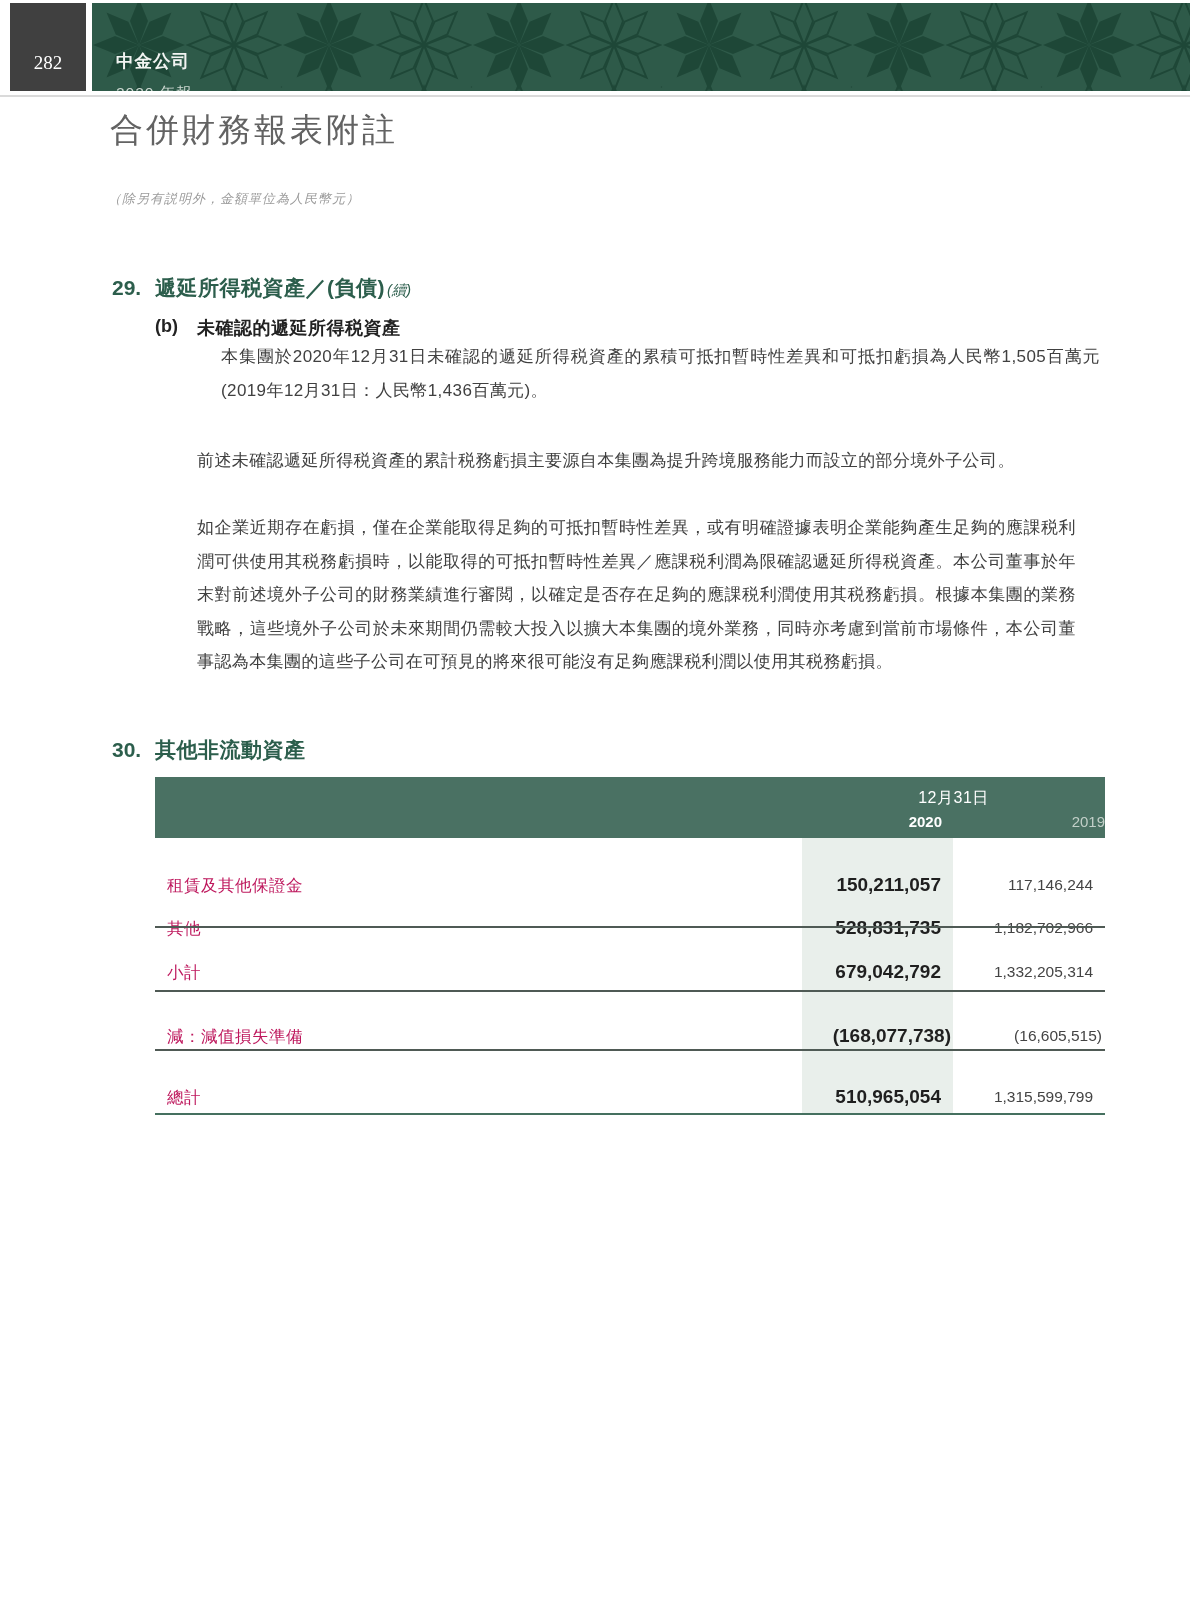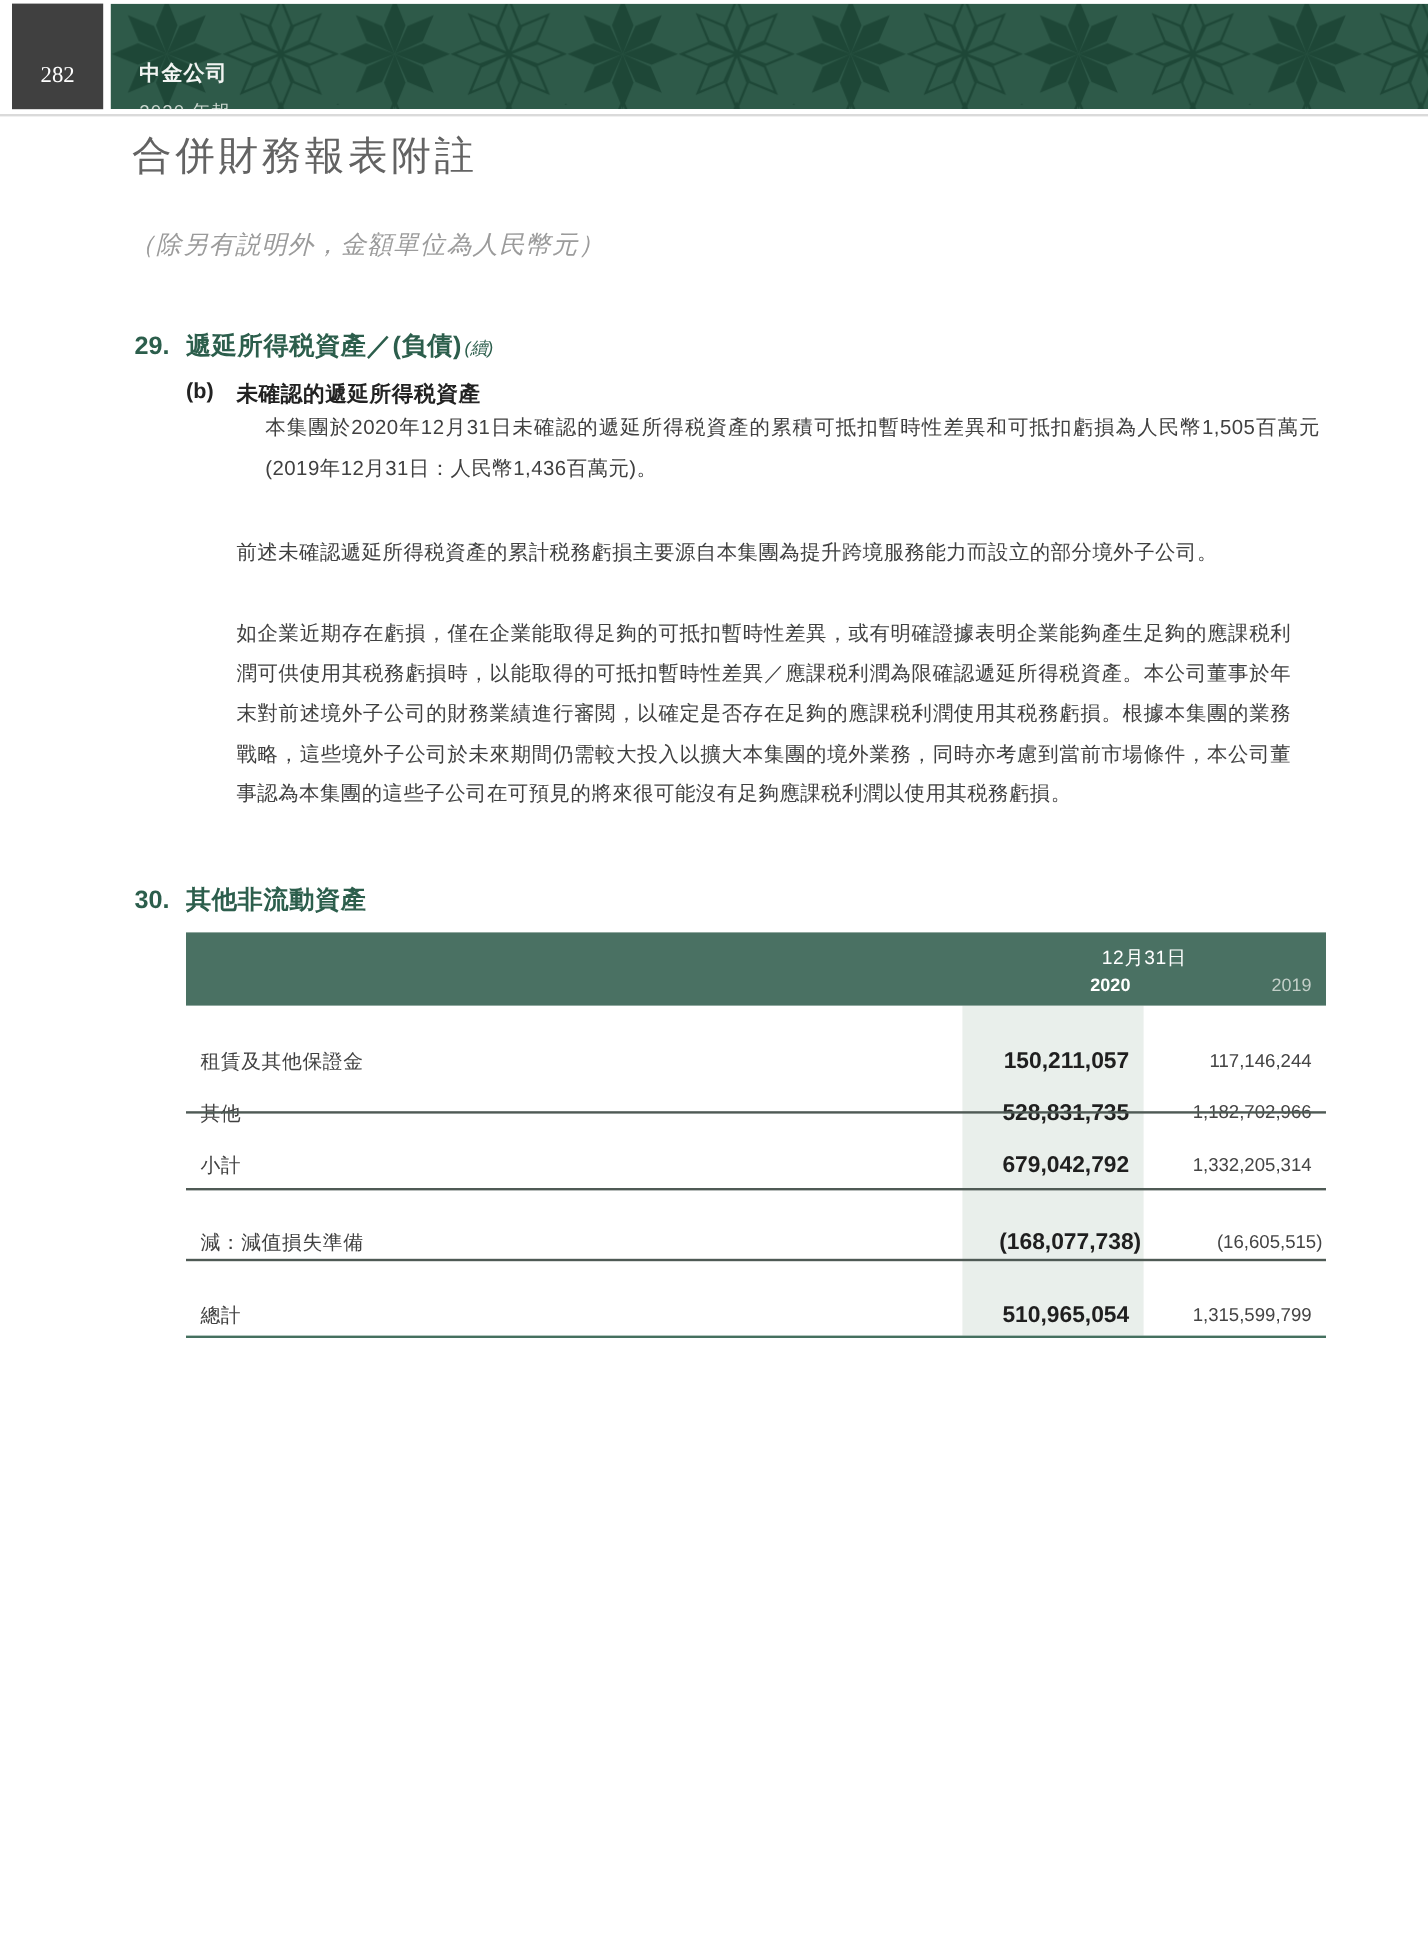--- a/index.html
+++ b/index.html
@@ -33,21 +33,21 @@
   }
 
   
   .doc-title {
     position:absolute; left:110px; top:108px;
     font-family:"Liberation Serif", serif; font-size:33px; color:#636363;
     letter-spacing:3px; font-weight:500;
   }
   .doc-note {
     position:absolute; left:108px; top:190px;
-    font-style:italic; font-size:21px; color:#9b9b9b; letter-spacing:1px;
+    font-style:italic; font-size:13px; color:#9b9b9b; letter-spacing:1px;
   }
 
   .sec-heading { position:absolute; left:112px; display:flex; align-items:baseline; }
   .sec-29 { top:274px; }
   .sec-30 { top:736px; }
   .sec-num { font-weight:700; font-size:21px; color:#2c5e4c; width:43px; }
   .sec-title { font-weight:700; font-size:21px; color:#2c5e4c; letter-spacing:0.5px; }
   .sec-cont { font-style:italic; font-size:14.5px; color:#2c5e4c; margin-left:2px; }
 
   .sub-heading { position:absolute; left:155px; top:316px; display:flex; }
@@ -71,34 +71,34 @@
   .tbl-date {
     position:absolute; left:647px; top:11px; width:303px; text-align:center;
     color:#ffffff; font-size:16px; letter-spacing:0.5px;
   }
   .tbl-year-2020 {
     position:absolute; left:647px; top:36px; width:151px; text-align:right;
     padding-right:11px; color:#ffffff; font-weight:600; font-size:15px;
   }
   .tbl-year-2019 {
     position:absolute; left:798px; top:36px; width:152px; text-align:right;
-    padding-right:12px; color:#c2cfc8; font-weight:400; font-size:15px;
+    padding-right:0; color:#c2cfc8; font-weight:400; font-size:15px;
   }
   .col-highlight {
     position:absolute; left:647px; top:61px; width:151px; bottom:2px;
     background:#e9efeb;
   }
   .tbl-row { position:absolute; left:0; width:950px; height:26px; }
   .row-1 { top:95px; }
   .row-2 { top:138px; }
   .row-3 { top:182px; }
   .row-4 { top:246px; }
   .row-5 { top:307px; }
   .tbl-label {
-    position:absolute; left:12px; top:0; font-size:16.5px; color:#404040;
+    position:absolute; left:12px; top:0; font-size:16.5px; color:#be185d;
     letter-spacing:0.5px; line-height:26px;
   }
   .tbl-v2020 {
     position:absolute; left:647px; top:0; width:151px; text-align:right;
     padding-right:12px; font-size:19px; font-weight:700; color:#1f1f1f; line-height:26px;
   }
   .tbl-v2019 {
     position:absolute; left:798px; top:0; width:152px; text-align:right;
     padding-right:12px; font-size:15.5px; color:#444444; line-height:26px;
   }

